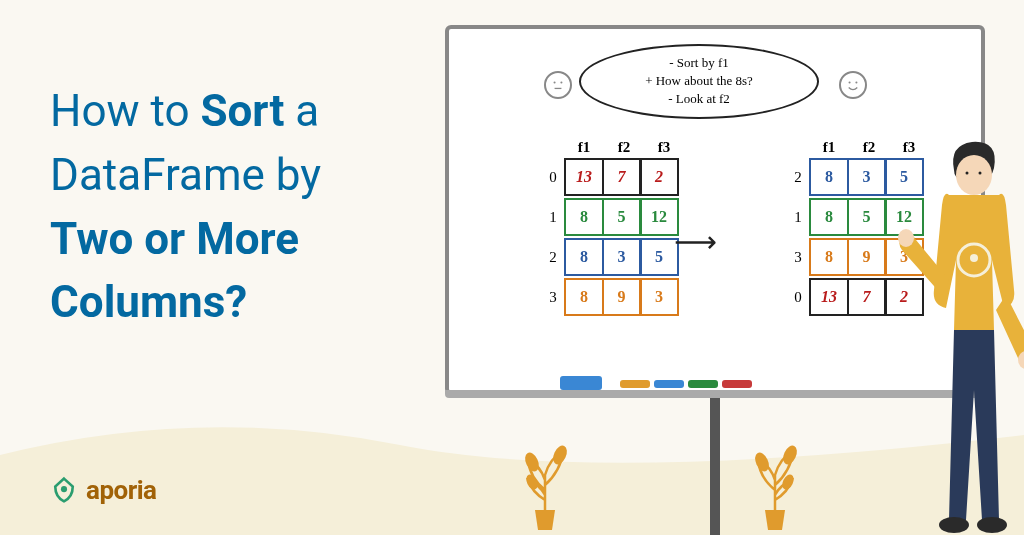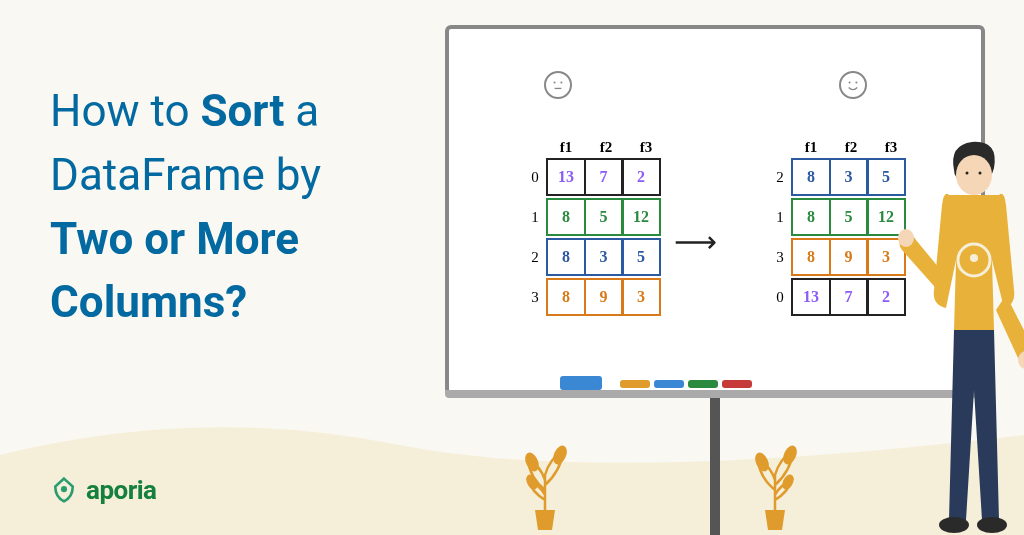--- a/index.html
+++ b/index.html
@@ -2,44 +2,44 @@
 <html><head>
 <meta charset="utf-8">
 <style>
 * { margin:0; padding:0; box-sizing:border-box; }
 body { width:1024px; height:535px; background:#faf8f2; font-family:-apple-system,BlinkMacSystemFont,"Segoe UI",Roboto,sans-serif; position:relative; overflow:hidden; }
 .wave { position:absolute; bottom:0; left:0; width:100%; height:140px; }
 .title { position:absolute; left:50px; top:80px; width:360px; font-size:44px; line-height:1.45; color:#0369a1; font-weight:400; }
 .title .bold { font-weight:700; }
 .logo { position:absolute; left:50px; bottom:30px; display:flex; align-items:center; gap:8px; }
 .logo-icon { width:28px; height:28px; }
-.logo-text { font-size:26px; font-weight:700; color:#15803d; letter-spacing:-0.5px; }
+.logo-text { font-size:26px; font-weight:700; color:#a16207; letter-spacing:-0.5px; }
 .whiteboard { position:absolute; left:445px; top:25px; width:540px; height:370px; background:#fff; border:4px solid #888; border-radius:6px; }
 .board-stand { position:absolute; left:710px; top:395px; width:10px; height:140px; background:#555; }
 .board-tray { position:absolute; left:445px; top:390px; width:540px; height:8px; background:#aaa; border-radius:0 0 4px 4px; }
 .markers { position:absolute; left:620px; top:380px; display:flex; gap:4px; }
 .marker { width:30px; height:8px; border-radius:3px; }
 .eraser { position:absolute; left:560px; top:376px; width:42px; height:14px; background:#3a87d4; border-radius:3px; }
 .bubble { position:absolute; left:130px; top:15px; width:240px; }
 .bubble-border { border:2.5px solid #222; border-radius:50%; padding:8px 16px; font-family:"Comic Sans MS",cursive; font-size:13px; text-align:center; line-height:1.4; }
 .face { position:absolute; width:28px; height:28px; border:2px solid #888; border-radius:50%; }
 .face-left { left:95px; top:42px; }
 .face-right { left:390px; top:42px; }
 .face svg { width:100%; height:100%; }
-.table { position:absolute; font-family:"Comic Sans MS",cursive; }
+.table { position:absolute; font-family:"Comic Sans MS",cursive;margin-left:18px; }
 .table-left { left:75px; top:110px; }
 .table-right { left:320px; top:110px; }
 .col-headers { display:flex; margin-left:22px; gap:0; }
 .col-headers span { width:40px; text-align:center; font-size:15px; font-weight:700; }
 .row { display:flex; align-items:center; margin-top:2px; }
 .row-idx { width:22px; font-size:15px; text-align:center; }
 .cells { display:flex; }
 .cell { width:40px; height:38px; border:2.5px solid; display:flex; align-items:center; justify-content:center; font-size:16px; font-weight:700; margin-left:-2.5px; }
 .cell:first-child { margin-left:0; }
-.c-black { border-color:#222; color:#8b5cf6; }
+.c-black { border-color:#222; color:#b91c1c;font-style:italic; }
 .c-green { border-color:#2a8a3e; color:#2a8a3e; }
 .c-blue { border-color:#2c5aa0; color:#2c5aa0; }
 .c-orange { border-color:#d87a1a; color:#d87a1a; }
 .arrow { position:absolute; left:225px; top:195px; font-size:30px; color:#222; }
 .person { position:absolute; right:-20px; top:130px; width:150px; height:405px; }
 .plant { position:absolute; bottom:0; }
 .plant-1 { left:510px; }
 .plant-2 { left:740px; }
 </style>
 </head>
@@ -73,20 +73,27 @@
       </svg>
   </div>
   <div class="face face-right">
     <svg viewBox="0 0 28 28">
         <circle cx="10" cy="11" r="1.2" fill="#888"></circle>
         <circle cx="18" cy="11" r="1.2" fill="#888"></circle>
         <path d="M9 17 Q14 22 19 17" fill="none" stroke="#888" stroke-width="1.5"></path>
       </svg>
   </div>
 
+  <div class="bubble">
+    <div class="bubble-border">
+      <div>- Sort by f1</div>
+      <div>+ How about the 8s?</div>
+      <div>- Look at f2</div>
+    </div>
+  </div>
 
   <div class="table table-left">
     <div class="col-headers">
       <span>f1</span>
         <span>f2</span>
         <span>f3</span>
     </div>
     <div id="left-rows">
         <div class="row">
           <div class="row-idx">0</div>

